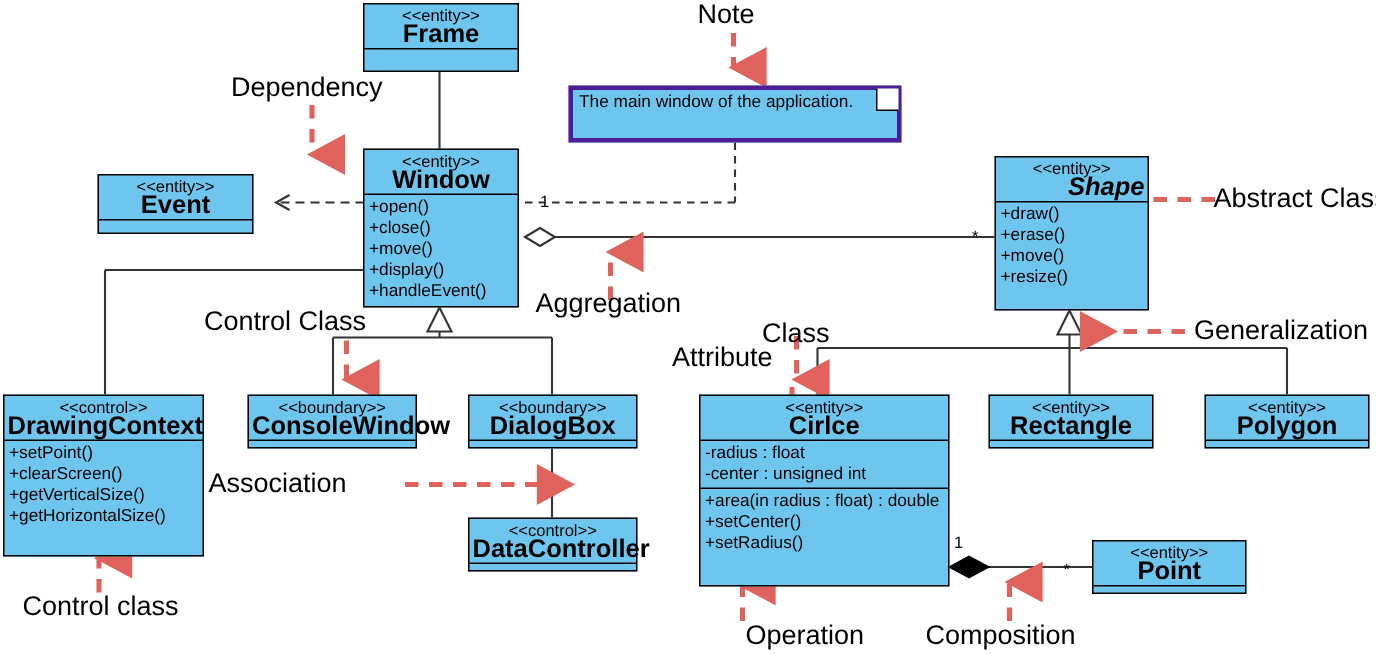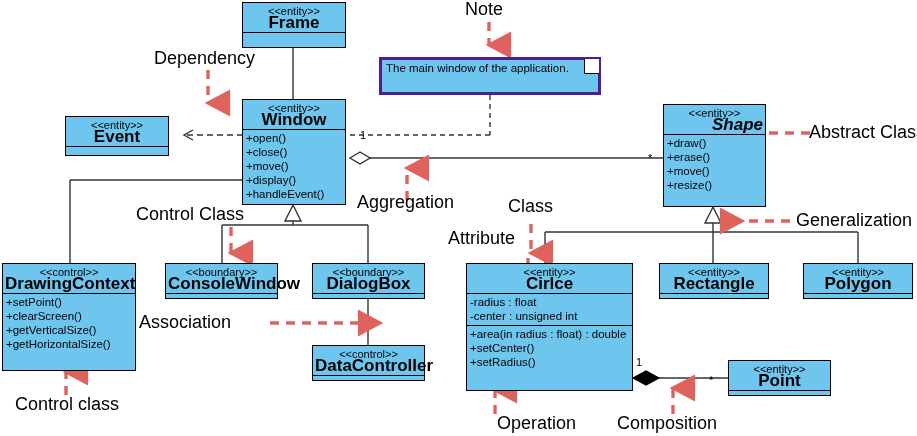--- a/index.html
+++ b/index.html
@@ -285,21 +285,21 @@
   <div class="mult" style="left:360px;top:129px;">1</div>
   <div class="mult" style="left:648px;top:152px;">*</div>
   <div class="mult" style="left:636px;top:356px;">1</div>
   <div class="mult" style="left:709px;top:374px;">*</div>
 
   <div class="ann" style="left:465px;top:1px;">Note</div>
   <div class="ann" style="left:154px;top:50px;">Dependency</div>
   <div class="ann" style="left:809px;top:124px;">Abstract Class</div>
   <div class="ann" style="left:357px;top:194px;">Aggregation</div>
   <div class="ann" style="left:136px;top:206px;">Control Class</div>
-  <div class="ann" style="left:508px;top:198px;">Class</div>
+  <div class="ann" style="left:508px;top:214px;">Class</div>
   <div class="ann" style="left:796px;top:212px;">Generalization</div>
   <div class="ann" style="left:448px;top:230px;">Attribute</div>
   <div class="ann" style="left:139px;top:314px;">Association</div>
   <div class="ann" style="left:15px;top:396px;">Control class</div>
   <div class="ann" style="left:455px;top:415px;margin-left:42px;">Operation</div>
   <div class="ann" style="left:617px;top:415px;">Composition</div>
 
 </div>
 
 </body></html>

